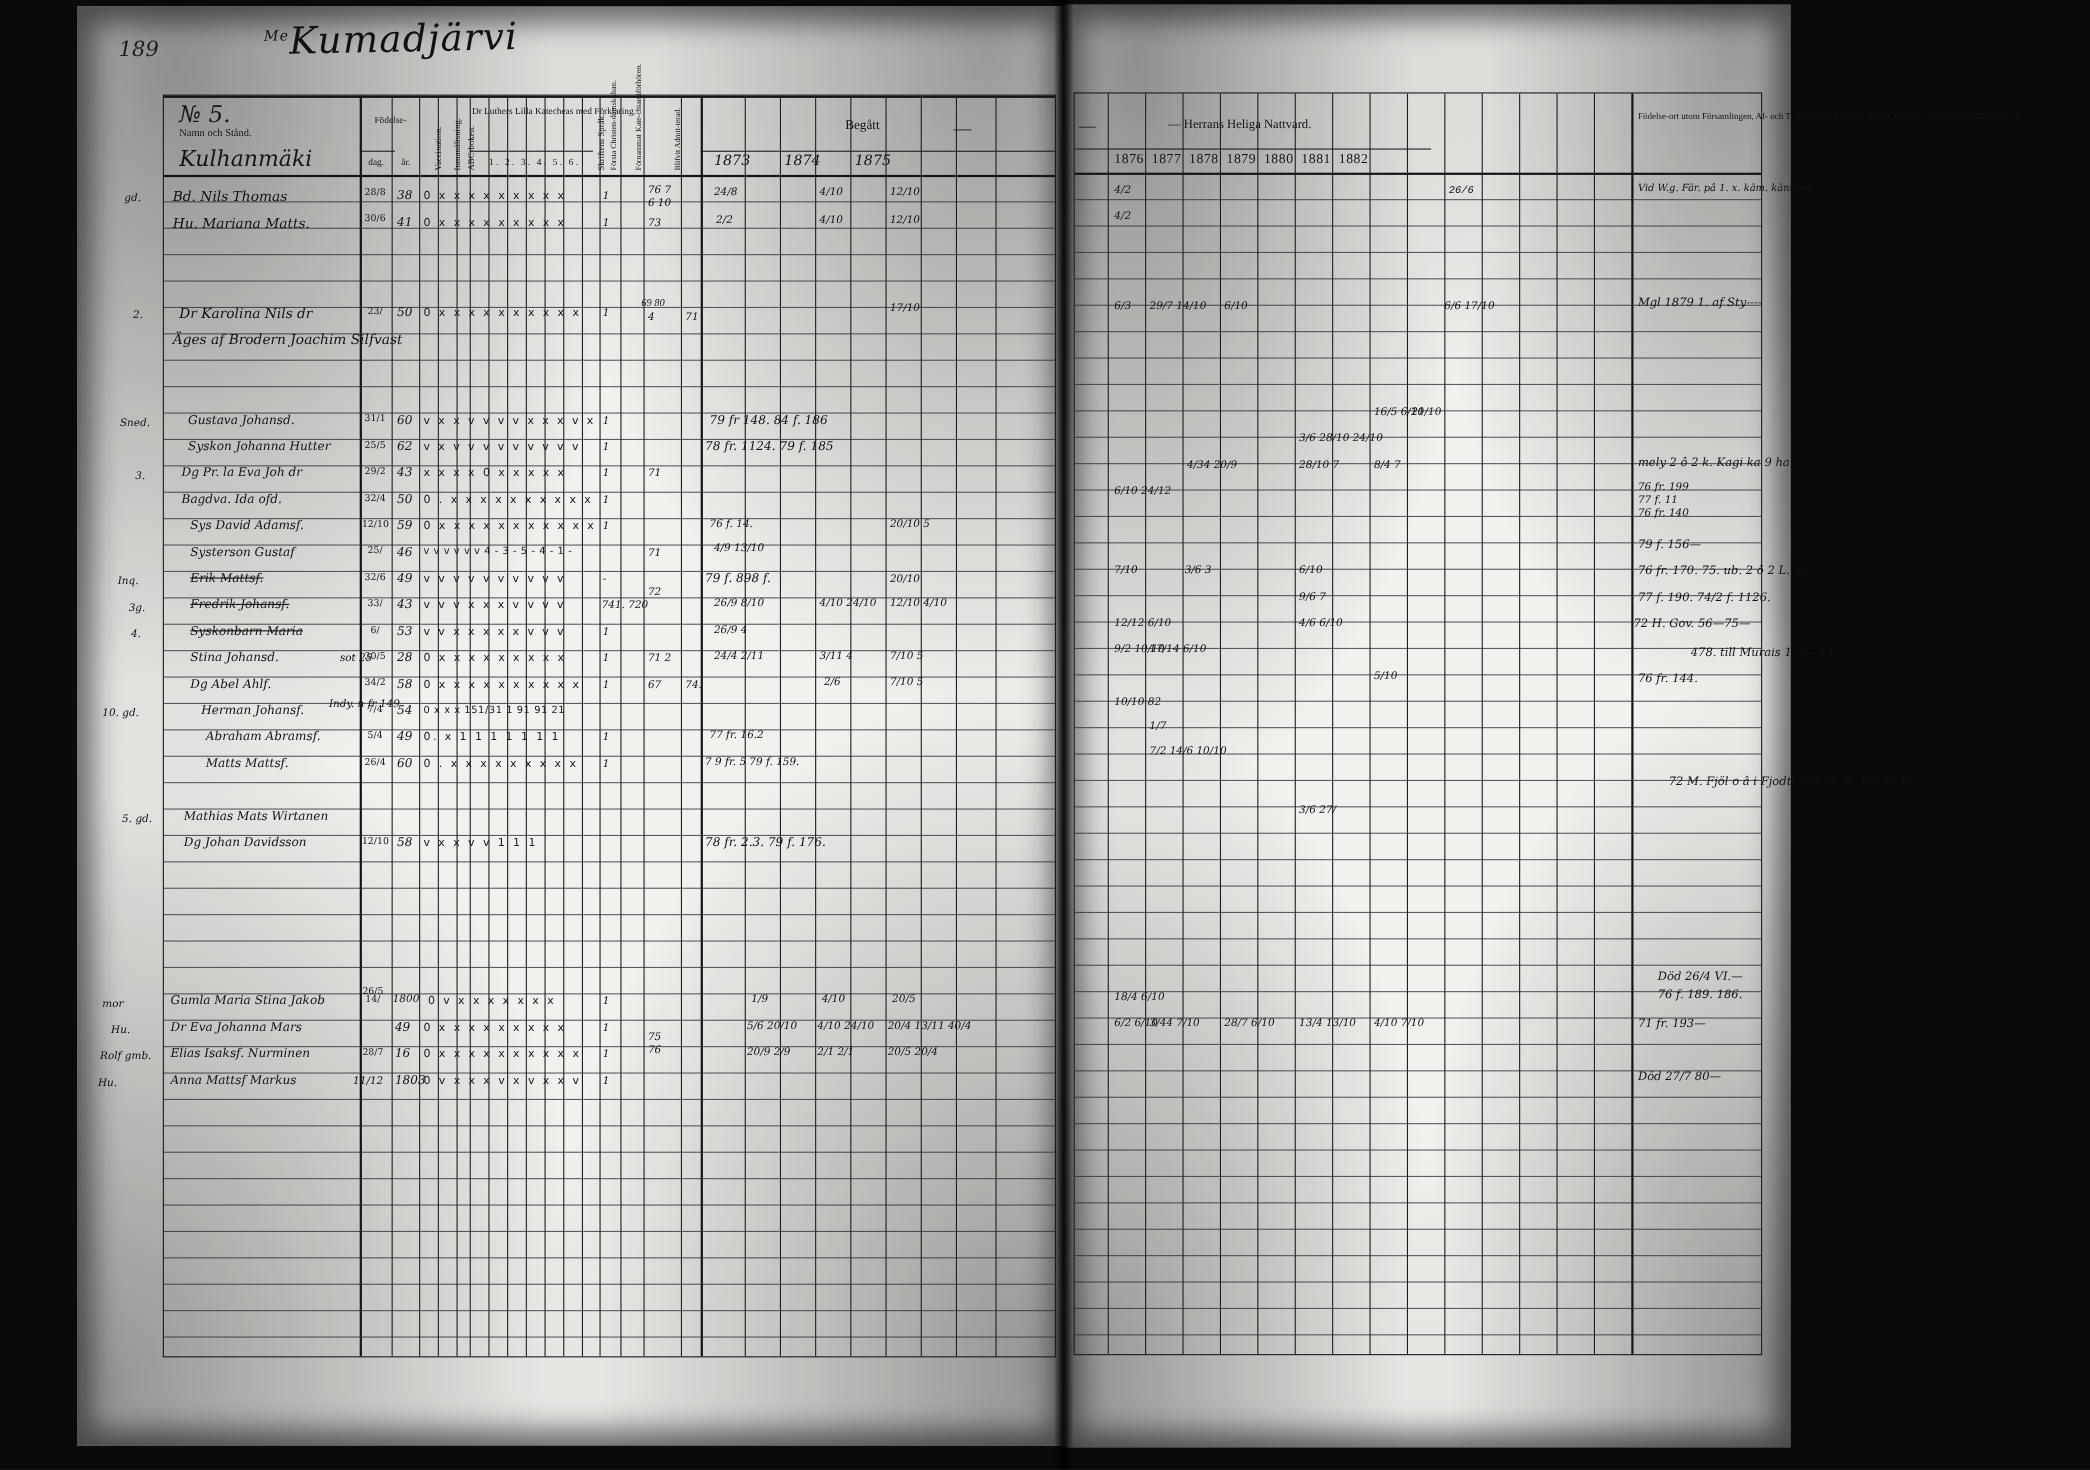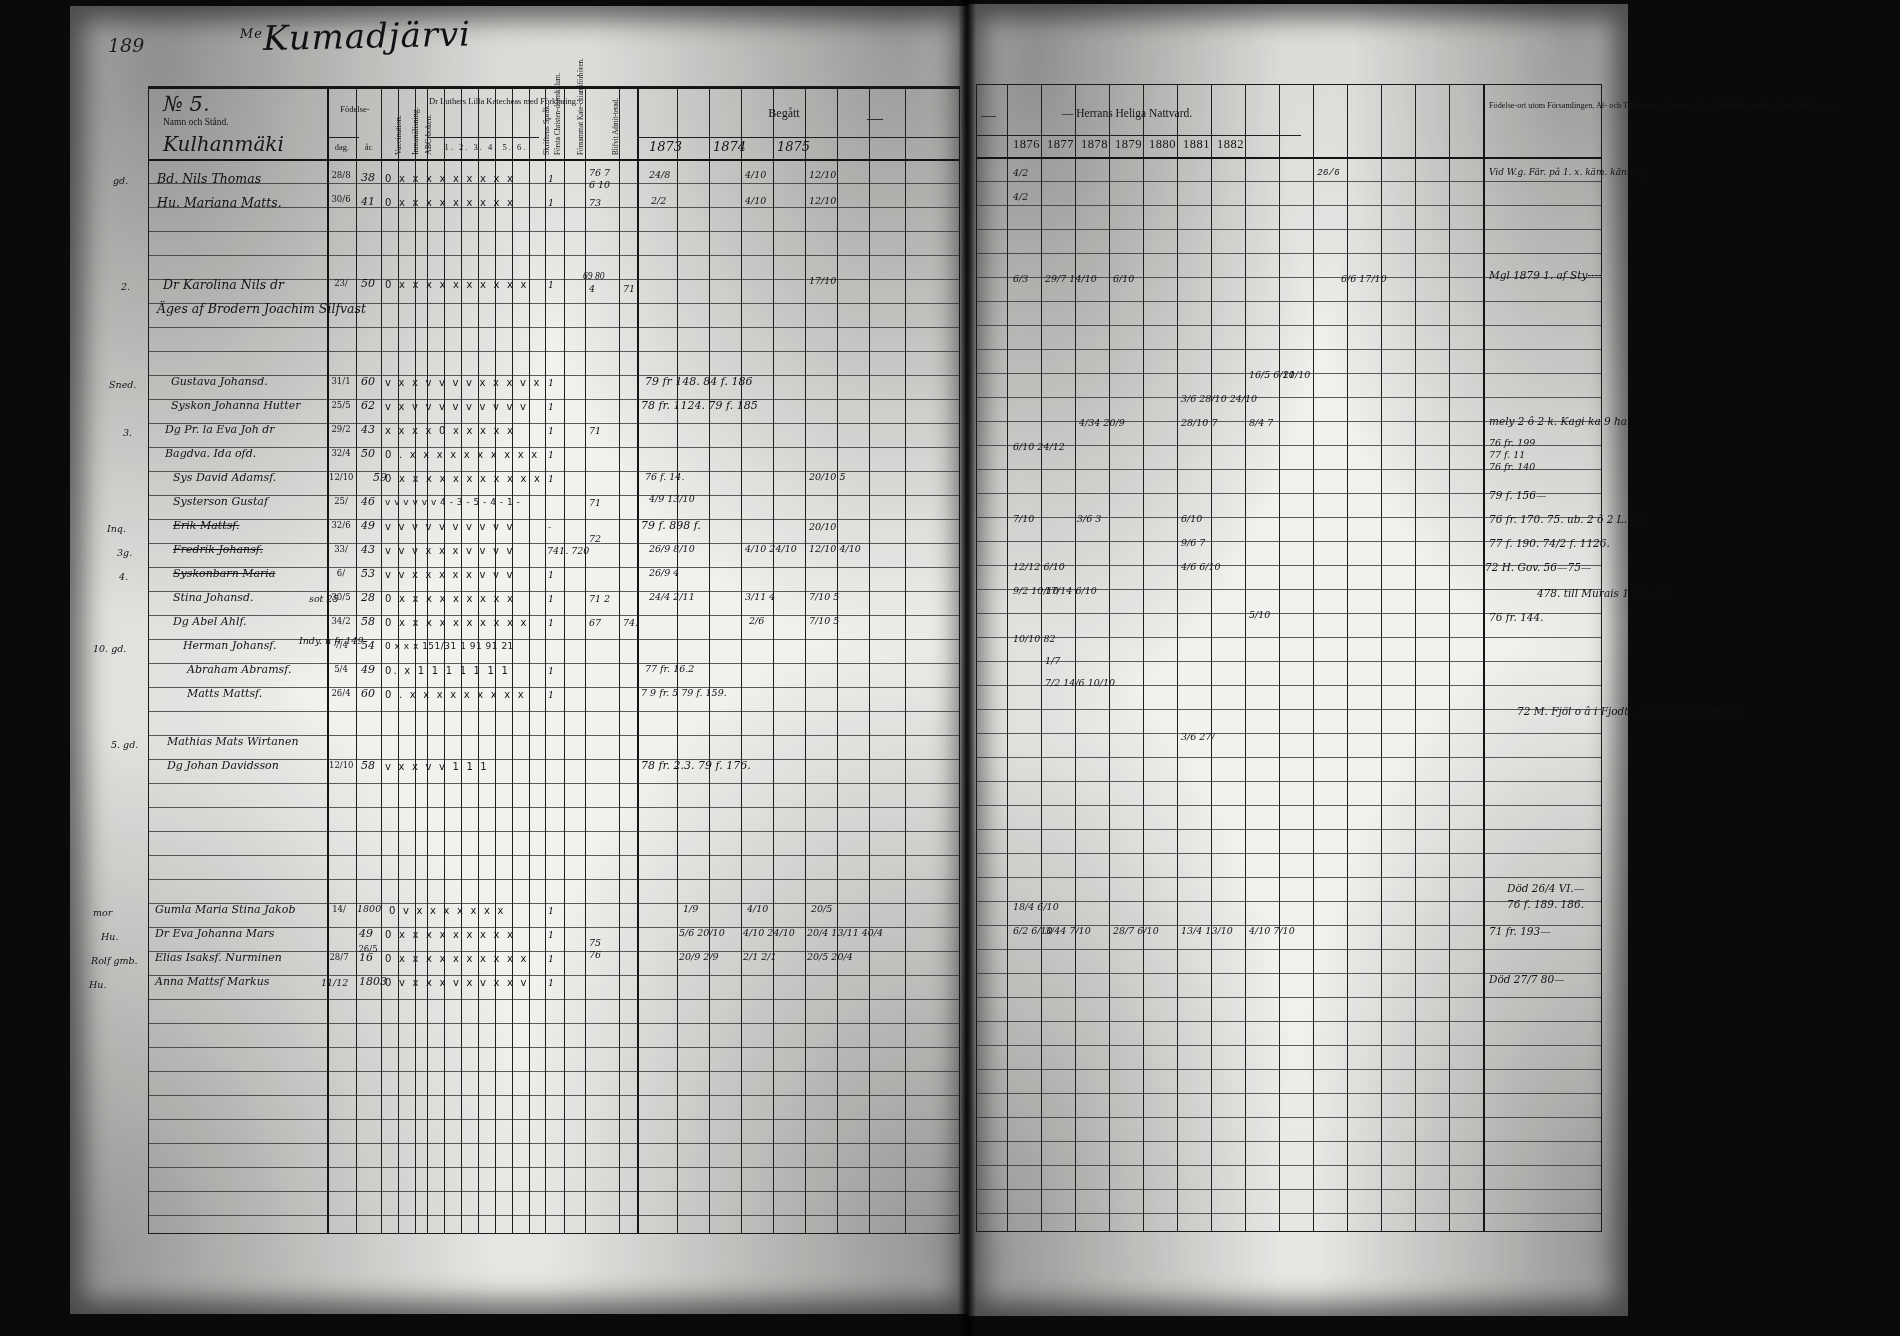--- a/index.html
+++ b/index.html
@@ -394,21 +394,21 @@
     <div class="entry xs" style="left:440px;top:338px;">71</div>
 
     <div class="entry sm" style="left:16px;top:360px;">Bagdva. Ida ofd.</div>
     <div class="frac" style="left:180px;top:362px;width:24px;">32/4</div>
     <div class="entry sm" style="left:212px;top:360px;">50</div>
     <div class="marks" style="left:236px;top:362px;">0 . x x x x x x x x x x</div>
     <div class="entry xs" style="left:399px;top:362px;">1</div>
 
     <div class="entry sm" style="left:24px;top:384px;">Sys David Adamsf.</div>
     <div class="frac" style="left:180px;top:386px;width:24px;">12/10</div>
-    <div class="entry sm" style="left:212px;top:384px;margin-left:12px;">59</div>
+    <div class="entry sm" style="left:212px;top:384px;">59</div>
     <div class="marks" style="left:236px;top:386px;">0 x x x x x x x x x x x</div>
     <div class="entry xs" style="left:399px;top:386px;">1</div>
     <div class="entry xs" style="left:496px;top:384px;">76 f. 14.</div>
     <div class="entry xs" style="left:660px;top:384px;">20/10 5</div>
 
     <div class="entry sm" style="left:24px;top:408px;">Systerson Gustaf</div>
     <div class="frac" style="left:180px;top:410px;width:24px;">25/</div>
     <div class="entry sm" style="left:212px;top:408px;">46</div>
     <div class="marks" style="left:236px;top:410px;letter-spacing:0.5px;font-size:9px;">v v v v v v 4 - 3 - 5 - 4 - 1 -</div>
     <div class="entry xs" style="left:440px;top:410px;">71</div>
@@ -499,21 +499,21 @@
     <div class="entry xs" style="left:208px;top:816px;">1800</div>
     <div class="marks" style="left:240px;top:818px;">0 v x x x x x x x</div>
     <div class="entry xs" style="left:399px;top:818px;">1</div>
     <div class="entry xs" style="left:440px;top:826px;margin-top:36px;">76</div>
     <div class="entry xs" style="left:534px;top:816px;">1/9</div>
     <div class="entry xs" style="left:598px;top:816px;">4/10</div>
     <div class="entry xs" style="left:662px;top:816px;">20/5</div>
 
     <div class="entry xs" style="left:-48px;top:844px;">Hu.</div>
     <div class="entry sm" style="left:6px;top:840px;">Dr Eva Johanna Mars</div>
-    <div class="frac" style="left:178px;top:858px;width:24px;padding-left:29px;">26/5</div>
+    <div class="frac" style="left:178px;top:811px;width:24px;">26/5</div>
     <div class="entry sm" style="left:210px;top:840px;">49</div>
     <div class="marks" style="left:236px;top:842px;">0 x x x x x x x x x</div>
     <div class="entry xs" style="left:399px;top:842px;">1</div>
     <div class="entry xs" style="left:440px;top:850px;">75</div>
     <div class="entry xs" style="left:530px;top:840px;">5/6 20/10</div>
     <div class="entry xs" style="left:594px;top:840px;">4/10 24/10</div>
     <div class="entry xs" style="left:658px;top:840px;">20/4 13/11 40/4</div>
 
     <div class="entry xs" style="left:-58px;top:868px;">Rolf gmb.</div>
     <div class="entry sm" style="left:6px;top:864px;">Elias Isaksf. Nurminen</div>
@@ -615,21 +615,21 @@
 
     <div class="entry xs" style="left:36px;top:82px;">4/2</div>
     <div class="entry xs" style="left:340px;top:82px;font-family:Liberation Mono, monospace;">26/6</div>
     <div class="note" style="left:512px;top:82px;font-size:9px;">Vid W.g. Fär. pâ 1. x. käm. känning.</div>
 
     <div class="entry xs" style="left:36px;top:106px;">4/2</div>
 
     <div class="entry xs" style="left:36px;top:188px;">6/3</div>
     <div class="entry xs" style="left:68px;top:188px;">29/7 14/10</div>
     <div class="entry xs" style="left:136px;top:188px;">6/10</div>
-    <div class="entry xs" style="left:336px;top:188px;padding-left:28px;">6/6 17/10</div>
+    <div class="entry xs" style="left:336px;top:188px;">6/6 17/10</div>
     <div class="note" style="left:512px;top:184px;">Mgl 1879 1. af Sty----</div>
 
     <div class="entry xs" style="left:272px;top:284px;">16/5 6/10</div>
     <div class="entry xs" style="left:306px;top:284px;">21/10</div>
 
     <div class="entry xs" style="left:204px;top:308px;">3/6 28/10 24/10</div>
 
     <div class="entry xs" style="left:102px;top:332px;">4/34 20/9</div>
     <div class="entry xs" style="left:204px;top:332px;">28/10 7</div>
     <div class="entry xs" style="left:272px;top:332px;">8/4 7</div>

